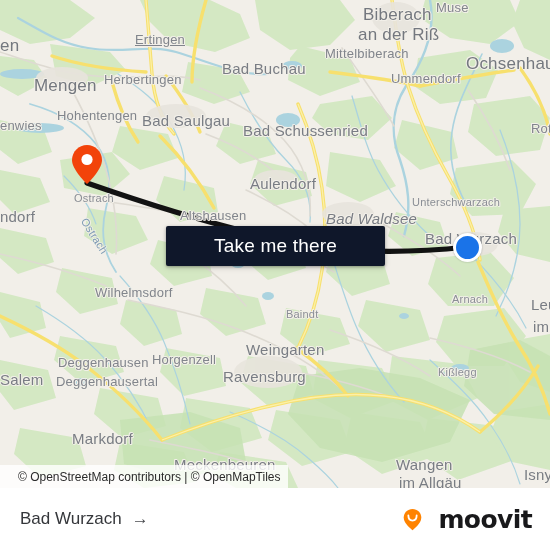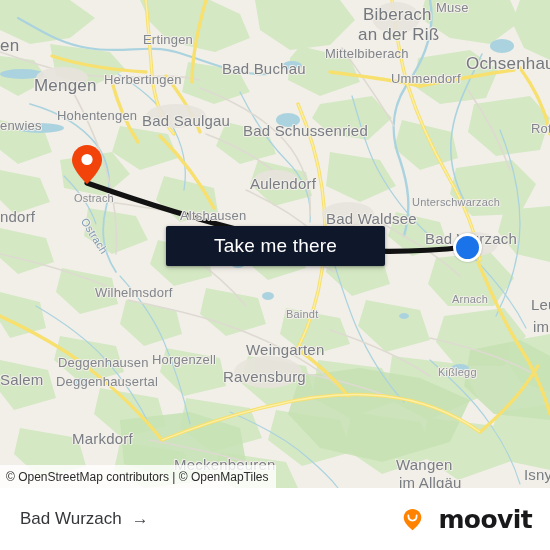--- a/index.html
+++ b/index.html
@@ -99,21 +99,21 @@
     display: flex;
     align-items: center;
     justify-content: center;
   }
 
   
   #attribution {
     position: absolute;
     left: 0; top: 465px;
     height: 23px;
-    padding: 0 8px 0 6px;
+    padding: 0 8px 0 18px;
     background: rgba(255,255,255,.80);
     display: flex;
     align-items: center;
     font-size: 12px;
     color: #2b2b2b;
     white-space: nowrap;
   }
 
   
   #footer {
@@ -305,40 +305,40 @@
         <ellipse cx="268" cy="372" rx="34" ry="16"></ellipse>
         <ellipse cx="476" cy="244" rx="22" ry="12"></ellipse>
         <ellipse cx="348" cy="214" rx="26" ry="12"></ellipse>
         <ellipse cx="276" cy="180" rx="22" ry="10"></ellipse>
       </g>
 
       <path id="route-line" d="M87 183 C150 205 210 224 280 240 C350 256 420 252 467 247" stroke="#121212" stroke-width="5.2" fill="none" stroke-linecap="round"></path>
     </svg>
 
     <div id="map-labels">
-        <div class="maplabel lbl-md" style="left: 143px; top: 32px;">Ertingen</div>
+        <div class="maplabel lbl-md" style="left: 135px; top: 32px; text-decoration: underline;">Ertingen</div>
         <div class="maplabel lbl-md" style="left: 325px; top: 46px;">Mittelbiberach</div>
         <div class="maplabel lbl-xl" style="left: 363px; top: 5px;">Biberach</div>
         <div class="maplabel lbl-xl" style="left: 358px; top: 25px;">an der Riß</div>
         <div class="maplabel lbl-md" style="left: 436px; top: 0px;">Muse</div>
         <div class="maplabel lbl-xl" style="left: 466px; top: 54px;">Ochsenhausen</div>
         <div class="maplabel lbl-md" style="left: 391px; top: 71px;">Ummendorf</div>
         <div class="maplabel lbl-lg" style="left: 222px; top: 60px;">Bad Buchau</div>
         <div class="maplabel lbl-xl" style="left: 0px; top: 36px;">en</div>
         <div class="maplabel lbl-xl" style="left: 34px; top: 76px;">Mengen</div>
         <div class="maplabel lbl-md" style="left: 104px; top: 72px;">Herbertingen</div>
         <div class="maplabel lbl-lg" style="left: 142px; top: 112px;">Bad Saulgau</div>
         <div class="maplabel lbl-lg" style="left: 243px; top: 122px;">Bad Schussenried</div>
         <div class="maplabel lbl-md" style="left: 57px; top: 108px; text-align: right;">Hohentengen</div>
         <div class="maplabel lbl-md" style="left: 0px; top: 118px;">enwies</div>
         <div class="maplabel lbl-md" style="left: 531px; top: 121px;">Rot</div>
         <div class="maplabel lbl-lg" style="left: 250px; top: 175px;">Aulendorf</div>
         <div class="maplabel lbl-sm" style="left: 412px; top: 196px;">Unterschwarzach</div>
         <div class="maplabel lbl-md" style="left: 180px; top: 208px;">Altshausen</div>
-        <div class="maplabel lbl-lg" style="left: 326px; top: 210px;">Bad Waldsee</div>
+        <div class="maplabel lbl-lg" style="left: 326px; top: 210px; font-style: italic;">Bad Waldsee</div>
         <div class="maplabel lbl-lg" style="left: 425px; top: 230px;">Bad Wurzach</div>
         <div class="maplabel lbl-lg" style="left: 0px; top: 208px;">ndorf</div>
         <div class="maplabel lbl-sm" style="left: 74px; top: 192px;">Ostrach</div>
         <div class="maplabel lbl-md" style="left: 95px; top: 285px;">Wilhelmsdorf</div>
         <div class="maplabel lbl-sm" style="left: 286px; top: 308px;">Baindt</div>
         <div class="maplabel lbl-sm" style="left: 452px; top: 293px;">Arnach</div>
         <div class="maplabel lbl-lg" style="left: 531px; top: 296px;">Leu</div>
         <div class="maplabel lbl-lg" style="left: 533px; top: 318px;">im</div>
         <div class="maplabel lbl-md" style="left: 58px; top: 355px;">Deggenhausen</div>
         <div class="maplabel lbl-md" style="left: 56px; top: 374px;">Deggenhausertal</div>

